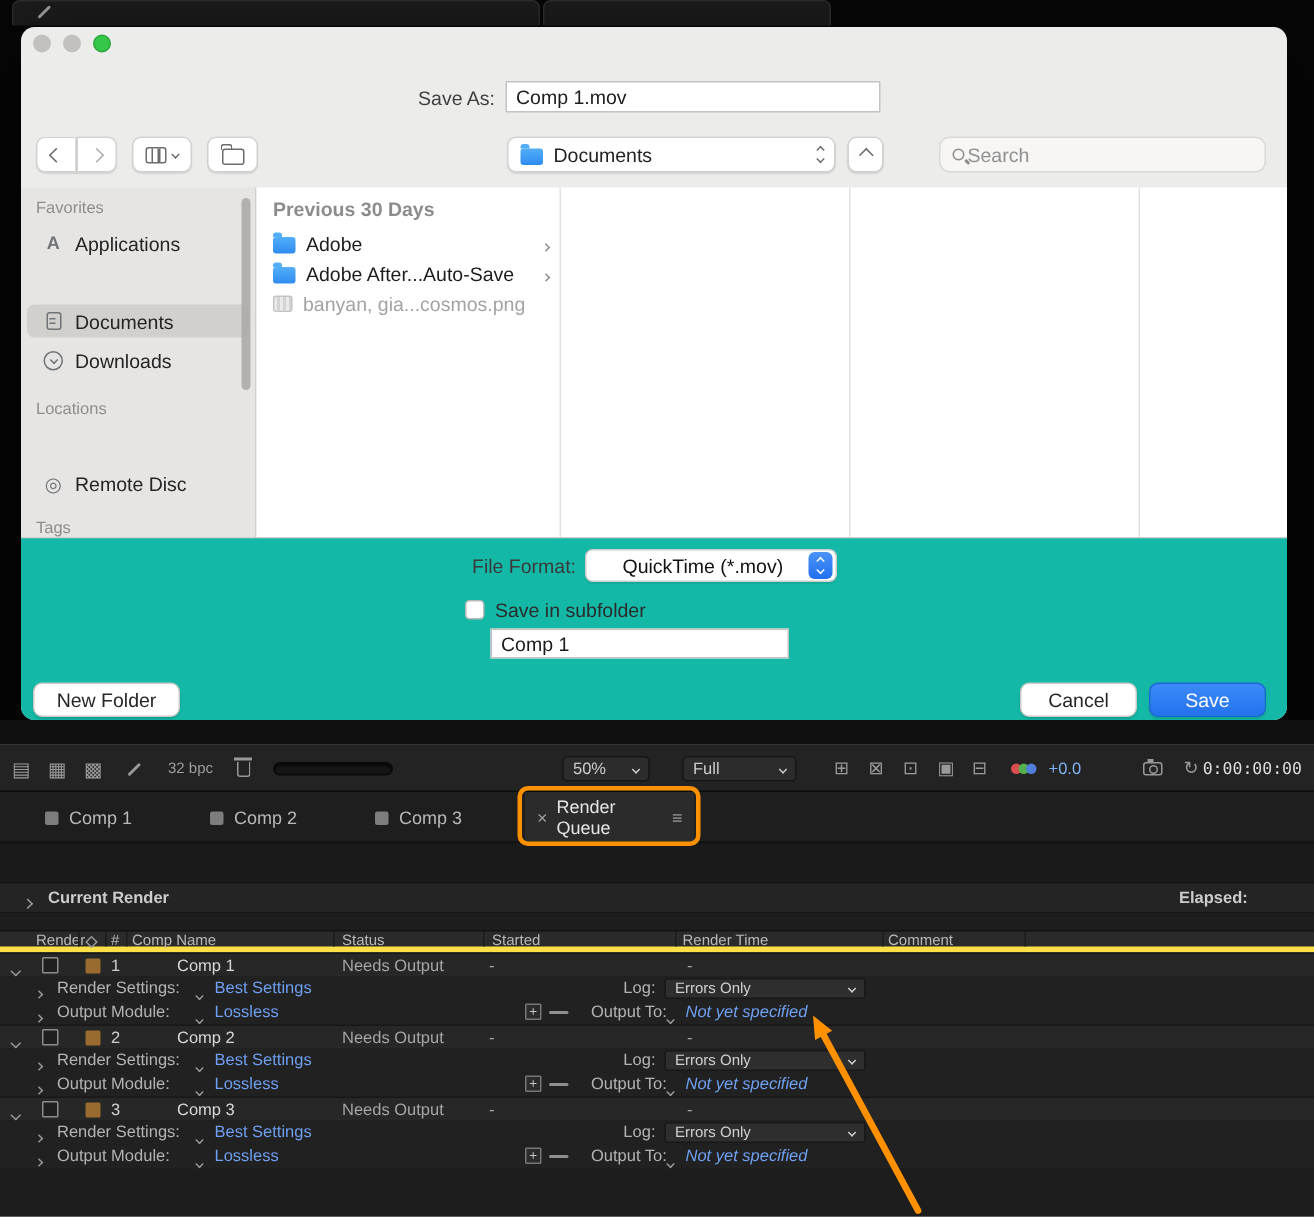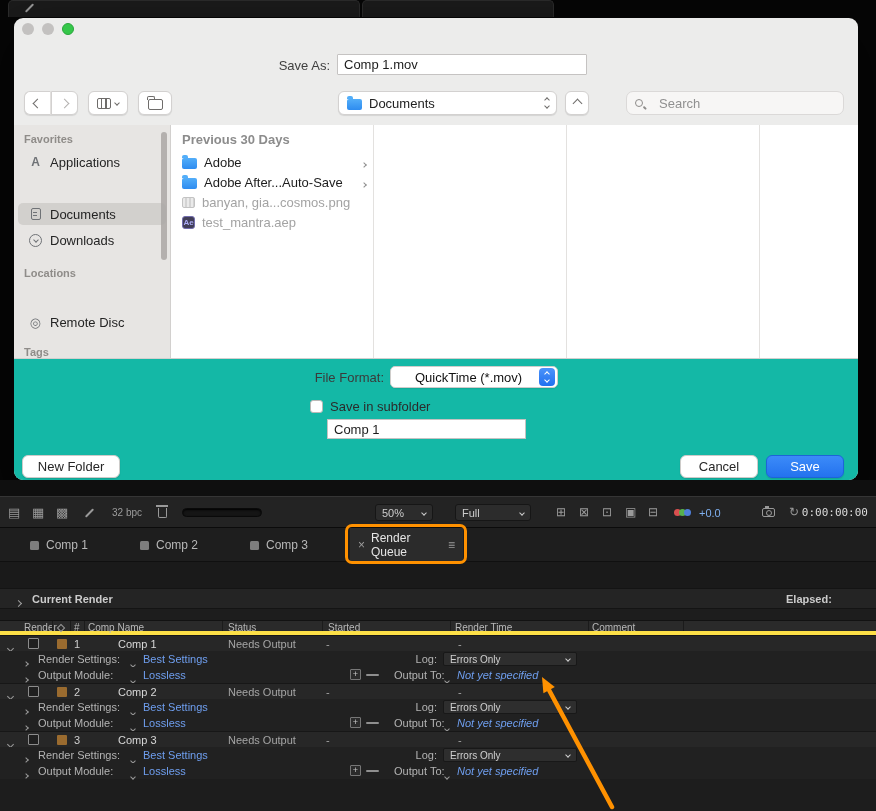--- a/index.html
+++ b/index.html
@@ -43,29 +43,29 @@
   .folder-out{width:15px;height:11px;border:1.5px solid #6e6c6a;border-radius:2px;position:relative;margin-top:3px}
   .folder-out::before{content:"";position:absolute;left:-1.5px;top:-4.5px;width:6px;height:3px;border:1.5px solid #6e6c6a;border-bottom:none;border-radius:2px 2px 0 0}
   .folder-blue{width:15px;height:11px;background:linear-gradient(#53aef9,#2e8cf0);border-radius:2px;position:relative;margin-top:2px;flex:none}
   .folder-blue::before{content:"";position:absolute;left:0;top:-2.5px;width:6px;height:3px;background:#53aef9;border-radius:2px 2px 0 0}
 
   #loc-dd{position:absolute;left:324px;top:73px;width:219px;height:24px;background:#fff;border:1px solid #d3d1d0;border-radius:6px;
           display:flex;align-items:center;gap:7px;padding:0 5px 0 8px;box-shadow:0 1px 1px rgba(0,0,0,.10)}
   #loc-stepper{margin-left:auto;display:flex;flex-direction:column;align-items:center;gap:2px;color:#6e6c6a;padding-right:2px}
 
   #search{position:absolute;left:612px;top:73px;width:218px;height:24px;background:#f7f6f5;border:1px solid #dbd9d8;
-          border-radius:7px;display:flex;align-items:center;gap:16px;padding:0 8px}
+          border-radius:7px;display:flex;align-items:center;gap:2px;padding:0 8px}
   #search input{border:none;background:transparent;outline:none;font:13px "Liberation Sans",sans-serif;color:#444;width:170px}
   #search input::placeholder{color:#909090}
   .mag{width:8px;height:8px;border:1.5px solid #8e8c8a;border-radius:50%;position:relative;flex:none}
   .mag::after{content:"";position:absolute;left:7px;top:7px;width:4px;height:1.5px;background:#8e8c8a;transform:rotate(45deg);border-radius:1px}
 
   
   #sidebar{position:absolute;left:0;top:107px;width:157px;height:233px;background:#e7e5e3;border-right:1px solid #d2d0ce}
-  .sb-header{position:absolute;left:10px;font-size:11px;font-weight:700;color:#8f8c89}
+  .sb-header{position:absolute;left:10px;font-size:11px;font-weight:400;color:#8f8c89}
   .sb-item{position:absolute;left:4px;width:148px;height:22px;display:flex;align-items:center;gap:7px;padding-left:10px;border-radius:5px;color:#242424}
   .sb-item.sel{background:#d2d0cd}
   .sb-ic{width:15px;display:flex;justify-content:center;align-items:center;color:#6f7276;flex:none}
   .ic-app{font-weight:700;font-size:12px;color:#6f7276;line-height:1}
   .ic-desktop{width:13px;height:9px;border:1.5px solid #6f7276;border-radius:2px;position:relative;margin-top:-3px}
   .ic-desktop::after{content:"";position:absolute;left:2.5px;top:9.5px;width:5px;height:1.5px;background:#6f7276}
   .ic-doc{width:10px;height:12px;border:1.5px solid #6f7276;border-radius:2px;position:relative}
   .ic-doc::before{content:"";position:absolute;left:1.2px;top:2.8px;width:4.5px;height:1.2px;background:#6f7276;box-shadow:0 3px 0 #6f7276}
   .ic-down{width:13px;height:13px;border:1.5px solid #6f7276;border-radius:50%;display:flex;align-items:center;justify-content:center;color:#6f7276}
   .cloud{width:14px;height:7px;background:#6f7276;border-radius:7px;position:relative;margin-top:3px}
@@ -258,24 +258,20 @@
     </div>
     <div class="f-item dim" style="top:67px">
       <span class="img-ic"></span>
       <span class="lbl">banyan, gia...cosmos.png</span>
     </div>
     <div class="f-item" style="top:47px">
       <span class="folder-blue"></span>
       <span class="lbl">Adobe After...Auto-Save</span>
       <span class="f-chev"><span class="chv chv4 r-right"></span></span>
     </div>
-    <div class="f-item dim" style="top:87px">
-      <span class="ae-ic">Ae</span>
-      <span class="lbl">test_mantra.aep</span>
-    </div>
 
     <div class="col-sep" style="left:202px"></div>
     <div class="col-sep" style="left:395px"></div>
     <div class="col-sep" style="left:588px"></div>
     <div style="position:absolute;left:203px;top:0;width:192px;height:233px"></div>
     <div style="position:absolute;left:396px;top:0;width:192px;height:233px"></div>
     <div style="position:absolute;left:589px;top:0;width:98px;height:233px"></div>
   </div>
 
   <div id="form">

